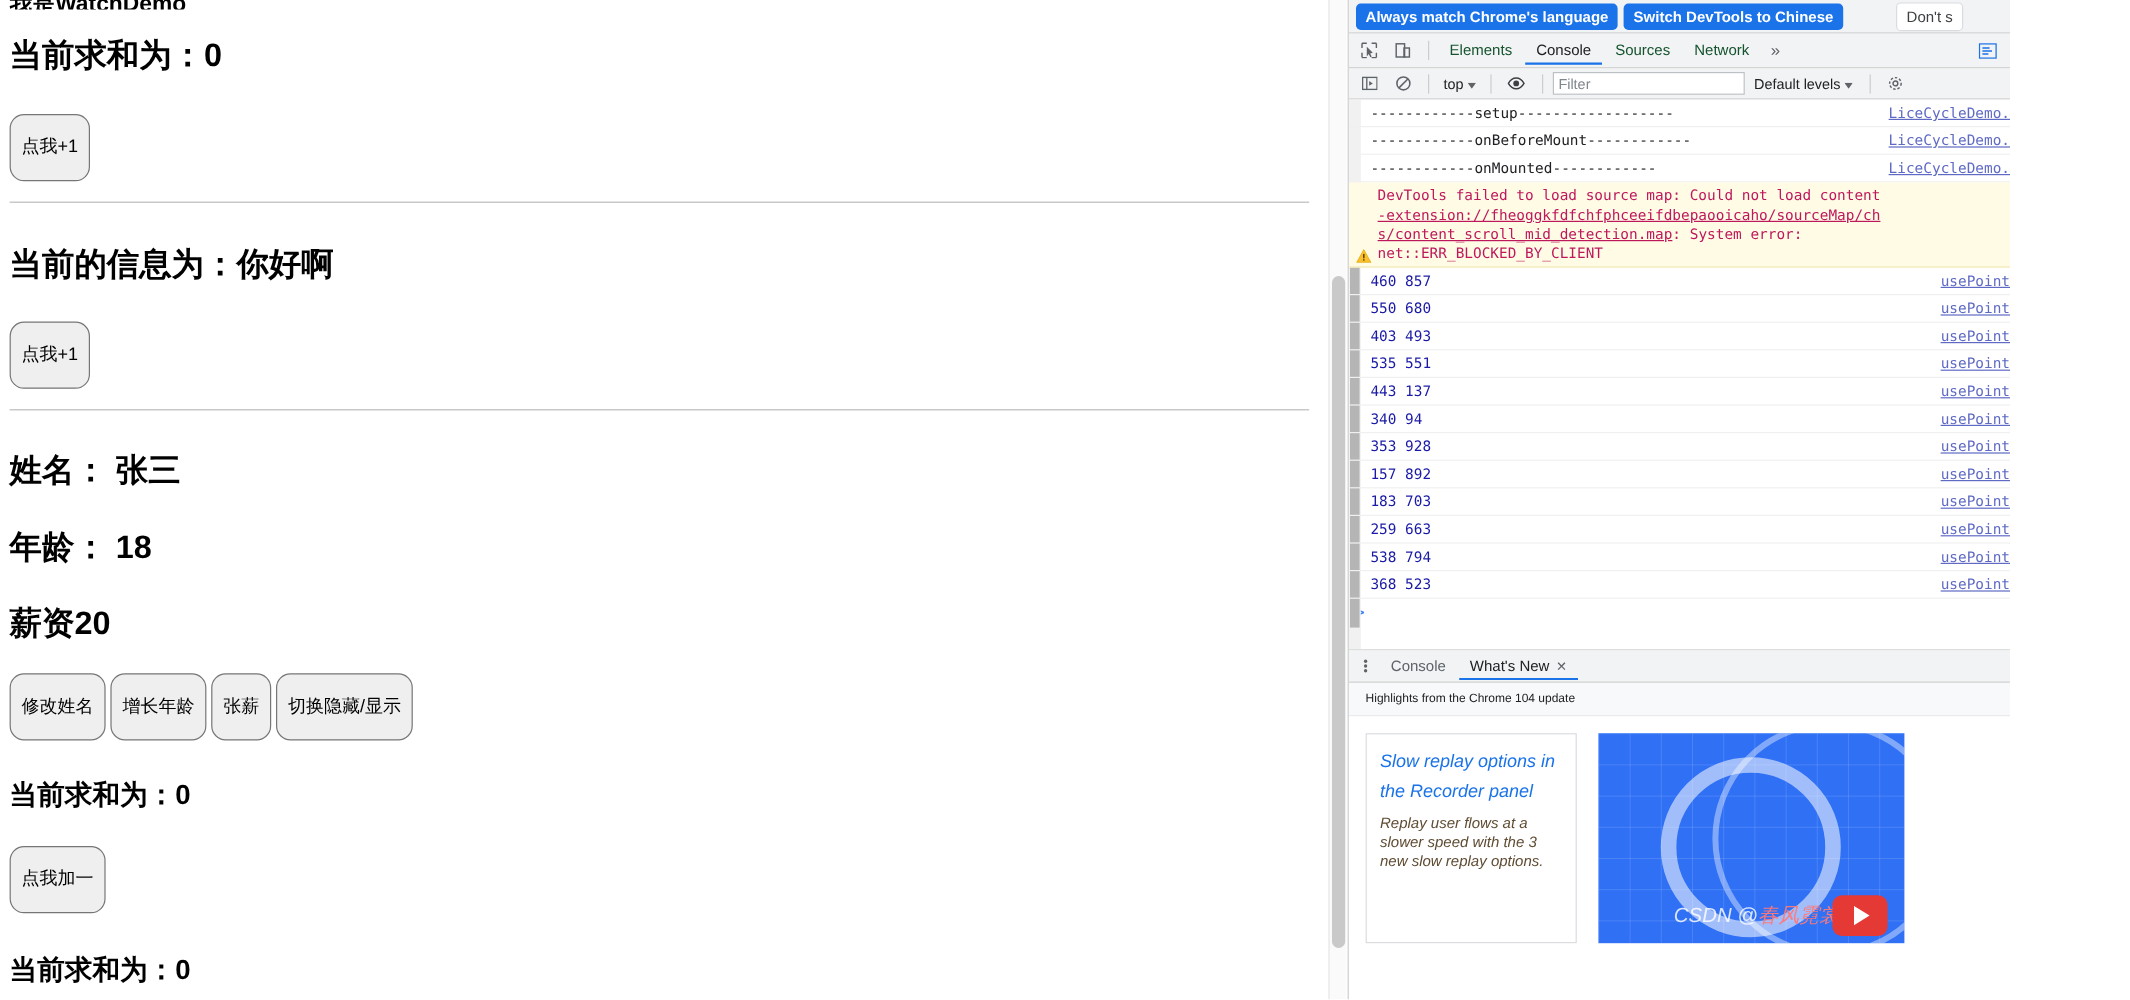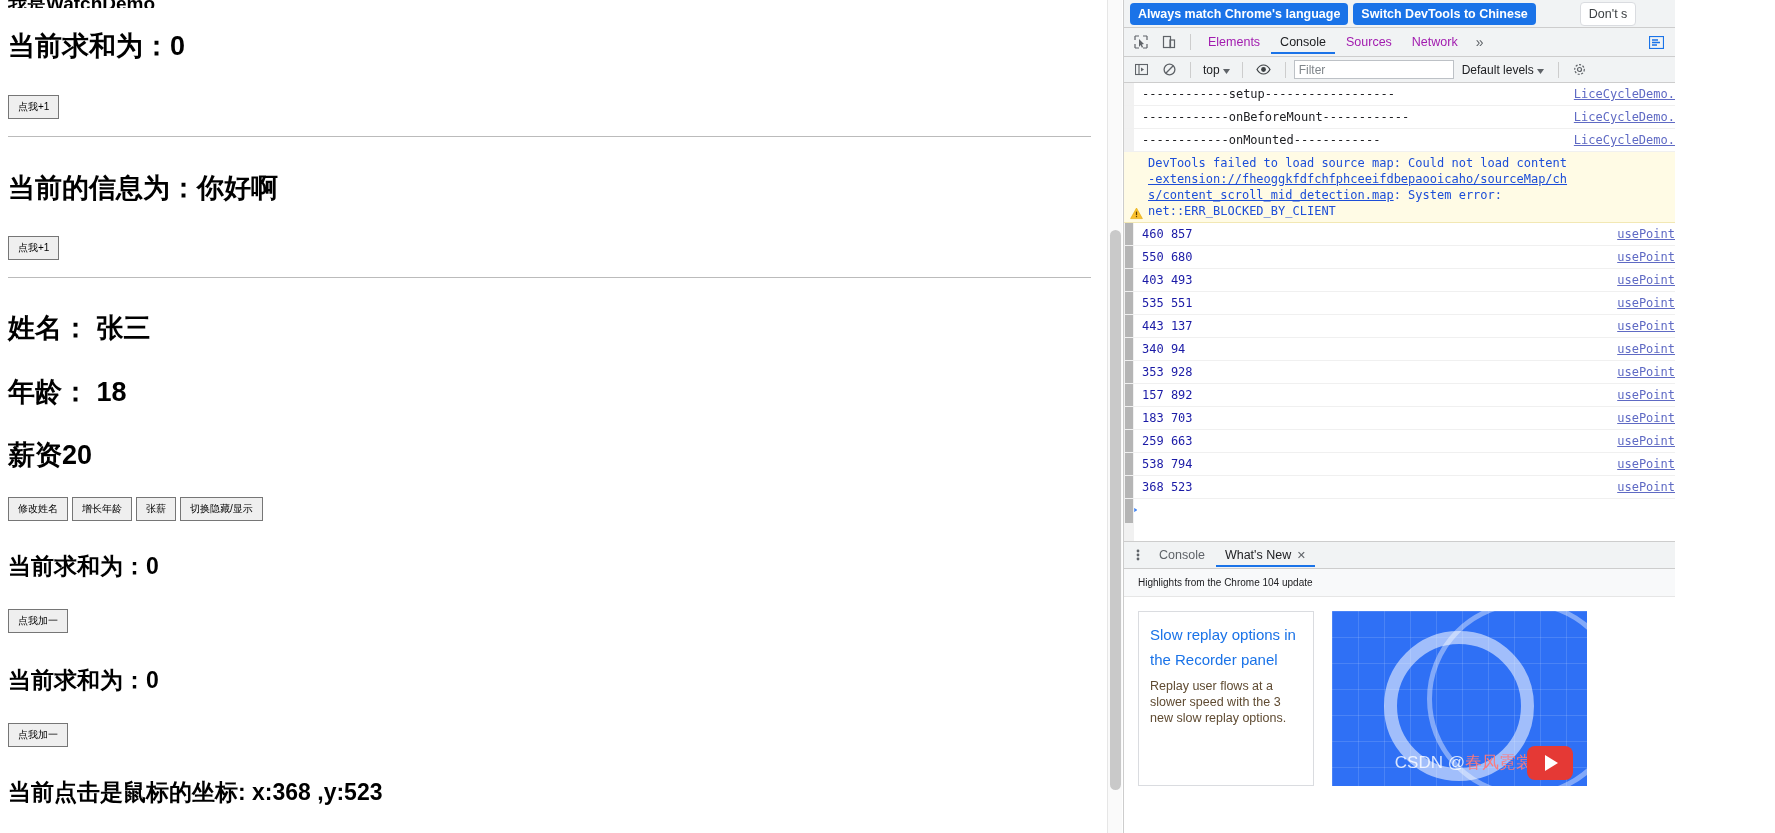--- a/index.html
+++ b/index.html
@@ -43,26 +43,26 @@
     margin: 0; padding: 0;
     letter-spacing: 0px;
     font-family: "Liberation Sans", sans-serif;
   }
   h3.hd3 {
     font-size: 23px; font-weight: bold; color: #000;
     margin: 0; padding: 0;
   }
   .btn {
     font-family: "Liberation Sans", sans-serif;
-    font-size: 10px;
+    font-size: 15px;
     color: #000;
     background: #efefef;
     border: 1px solid #767676;
-    border-radius: 0;
-    padding: 3px 9px;
+    border-radius: 12px;
+    padding: 19px 9px;
     line-height: 16px;
     cursor: default;
   }
   hr.sep {
     border: none;
     border-top: 1px solid #bbb;
     margin: 0;
     width: 1083px;
   }
   .spacer-btn-row { display: flex; gap: 4px; }
@@ -107,21 +107,21 @@
     padding: 0 4px;
     gap: 2px;
   }
   .icon-btn {
     width: 26px; height: 24px;
     display: flex; align-items: center; justify-content: center;
     cursor: default;
   }
   .vdiv { width: 1px; height: 16px; background: #cdcdcd; margin: 0 6px; }
   .dt-tab {
-    font-size: 12.5px; color: #a21caf;
+    font-size: 12.5px; color: #14532d;
     padding: 4px 9px 5px 9px;
     white-space: nowrap;
     cursor: default;
   }
   .dt-tab.active {
     color: #202124;
     box-shadow: inset 0 -2px 0 #1a73e8;
   }
   .dt-more { font-size: 14px; color: #5f6368; padding: 0 7px; cursor: default; }
   .dt-right-icon {
@@ -183,21 +183,21 @@
   }
   .msg.warn {
     background: #fffbe5;
     border-bottom: 1px solid #f2e8b4;
     padding-left: 6px;
   }
   .warn-icon {
     width: 13px; height: 13px; margin-right: 5px; flex: none;
     position: relative; top: 1px;
   }
-  .warn-text { color: #1d4ed8; white-space: pre-wrap; word-break: break-all; }
+  .warn-text { color: #be185d; white-space: pre-wrap; word-break: break-all; }
   .warn-text .u { text-decoration: underline; }
   .prompt-row {
     display: flex; align-items: center;
     padding: 4px 0 4px 6px; height: 22px;
   }
   .prompt-caret { color: #4285f4; font-size: 12px; font-weight: bold; }
 
   .console-scroll {
     position: absolute; left: 0; top: 0;
     width: 10px; height: 100%;
@@ -233,20 +233,21 @@
     height: 28px; background: #f8f9fa;
     border-bottom: 1px solid #e6e6e6;
     display: flex; align-items: center;
     padding: 0 14px;
     font-size: 10px; color: #202124;
   }
   .whatsnew-body {
     background: #fff; padding: 14px 0 0 14px;
     display: flex; gap: 18px;
     height: 210px;
+    font-style: italic;
   }
   .wn-card {
     width: 176px;
     border: 1px solid #dadce0;
     padding: 10px 11px;
     height: 175px;
   }
   .wn-card a {
     color: #1a73e8; font-size: 15px; line-height: 25px;
     text-decoration: none; display: block; margin-bottom: 6px;

